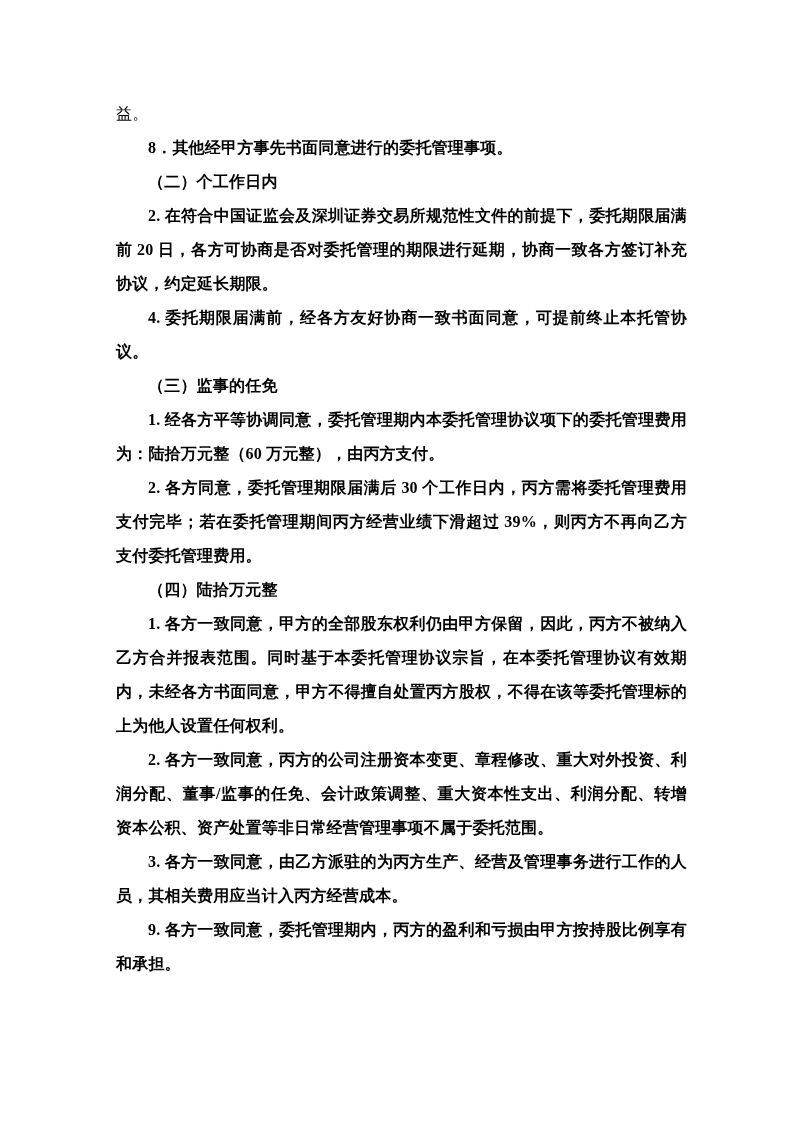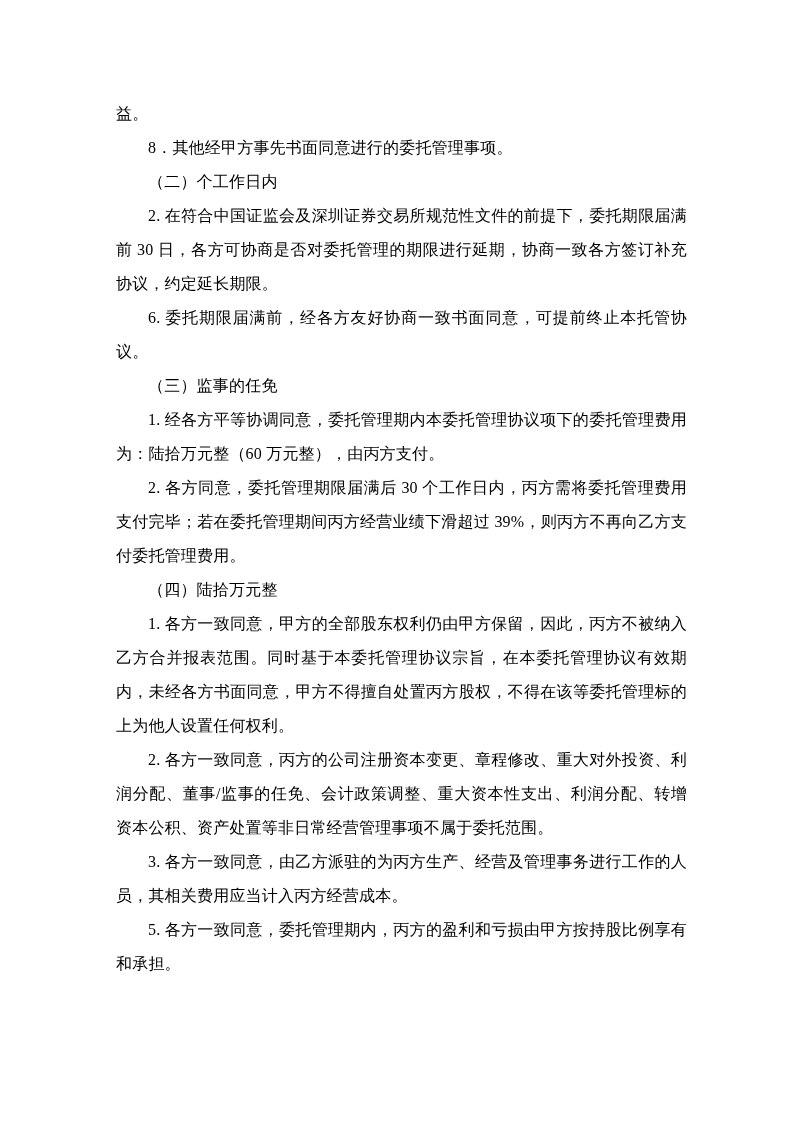--- a/index.html
+++ b/index.html
@@ -23,34 +23,35 @@
     color: #000000;
     text-align: justify;
     letter-spacing: 0.2px;
   }
   .doc-body p {
     margin: 0;
     padding: 0;
   }
   .doc-body p.indent {
     text-indent: 2em;
+    font-weight: bold;
   }
 </style>
 </head>
 <body>
 
 <div class="page">
   <div class="doc-body">
     <p>益。</p>
     <p class="indent">8．其他经甲方事先书面同意进行的委托管理事项。</p>
     <p class="indent">（二）个工作日内</p>
-    <p class="indent">2. 在符合中国证监会及深圳证券交易所规范性文件的前提下，委托期限届满前 30 日，各方可协商是否对委托管理的期限进行延期，协商一致各方签订补充协议，约定延长期限。</p>
-    <p class="indent">6. 委托期限届满前，经各方友好协商一致书面同意，可提前终止本托管协议。</p>
+    <p class="indent">2. 在符合中国证监会及深圳证券交易所规范性文件的前提下，委托期限届满前 20 日，各方可协商是否对委托管理的期限进行延期，协商一致各方签订补充协议，约定延长期限。</p>
+    <p class="indent">4. 委托期限届满前，经各方友好协商一致书面同意，可提前终止本托管协议。</p>
     <p class="indent">（三）监事的任免</p>
     <p class="indent">1. 经各方平等协调同意，委托管理期内本委托管理协议项下的委托管理费用为：陆拾万元整（60 万元整），由丙方支付。</p>
     <p class="indent">2. 各方同意，委托管理期限届满后 30 个工作日内，丙方需将委托管理费用支付完毕；若在委托管理期间丙方经营业绩下滑超过 39%，则丙方不再向乙方支付委托管理费用。</p>
     <p class="indent">（四）陆拾万元整</p>
     <p class="indent">1. 各方一致同意，甲方的全部股东权利仍由甲方保留，因此，丙方不被纳入乙方合并报表范围。同时基于本委托管理协议宗旨，在本委托管理协议有效期内，未经各方书面同意，甲方不得擅自处置丙方股权，不得在该等委托管理标的上为他人设置任何权利。</p>
     <p class="indent">2. 各方一致同意，丙方的公司注册资本变更、章程修改、重大对外投资、利润分配、董事/监事的任免、会计政策调整、重大资本性支出、利润分配、转增资本公积、资产处置等非日常经营管理事项不属于委托范围。</p>
     <p class="indent">3. 各方一致同意，由乙方派驻的为丙方生产、经营及管理事务进行工作的人员，其相关费用应当计入丙方经营成本。</p>
-    <p class="indent">5. 各方一致同意，委托管理期内，丙方的盈利和亏损由甲方按持股比例享有和承担。</p>
+    <p class="indent">9. 各方一致同意，委托管理期内，丙方的盈利和亏损由甲方按持股比例享有和承担。</p>
   </div>
 </div>
 
 </body></html>

